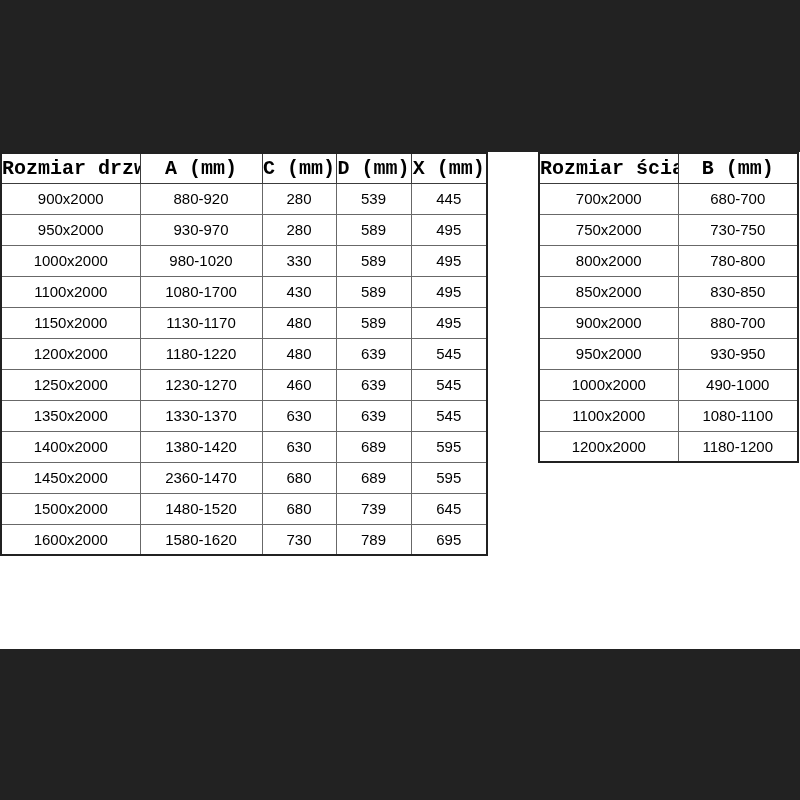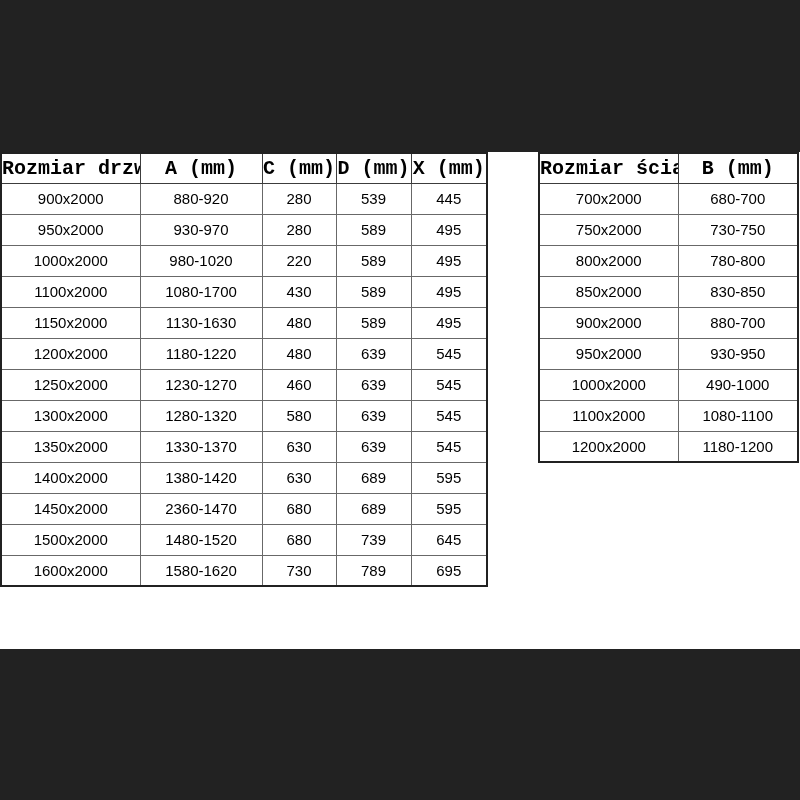--- a/index.html
+++ b/index.html
@@ -90,56 +90,49 @@
         <tr>
           <td>950x2000</td>
           <td>930-970</td>
           <td>280</td>
           <td>589</td>
           <td>495</td>
         </tr>
         <tr>
           <td>1000x2000</td>
           <td>980-1020</td>
-          <td>220</td>
+          <td>330</td>
           <td>589</td>
           <td>495</td>
         </tr>
         <tr>
           <td>1100x2000</td>
           <td>1080-1700</td>
           <td>430</td>
           <td>589</td>
           <td>495</td>
         </tr>
         <tr>
           <td>1150x2000</td>
-          <td>1130-1630</td>
+          <td>1130-1170</td>
           <td>480</td>
           <td>589</td>
           <td>495</td>
         </tr>
         <tr>
           <td>1200x2000</td>
           <td>1180-1220</td>
           <td>480</td>
           <td>639</td>
           <td>545</td>
         </tr>
         <tr>
           <td>1250x2000</td>
           <td>1230-1270</td>
           <td>460</td>
-          <td>639</td>
-          <td>545</td>
-        </tr>
-        <tr>
-          <td>1300x2000</td>
-          <td>1280-1320</td>
-          <td>580</td>
           <td>639</td>
           <td>545</td>
         </tr>
         <tr>
           <td>1350x2000</td>
           <td>1330-1370</td>
           <td>630</td>
           <td>639</td>
           <td>545</td>
         </tr>

